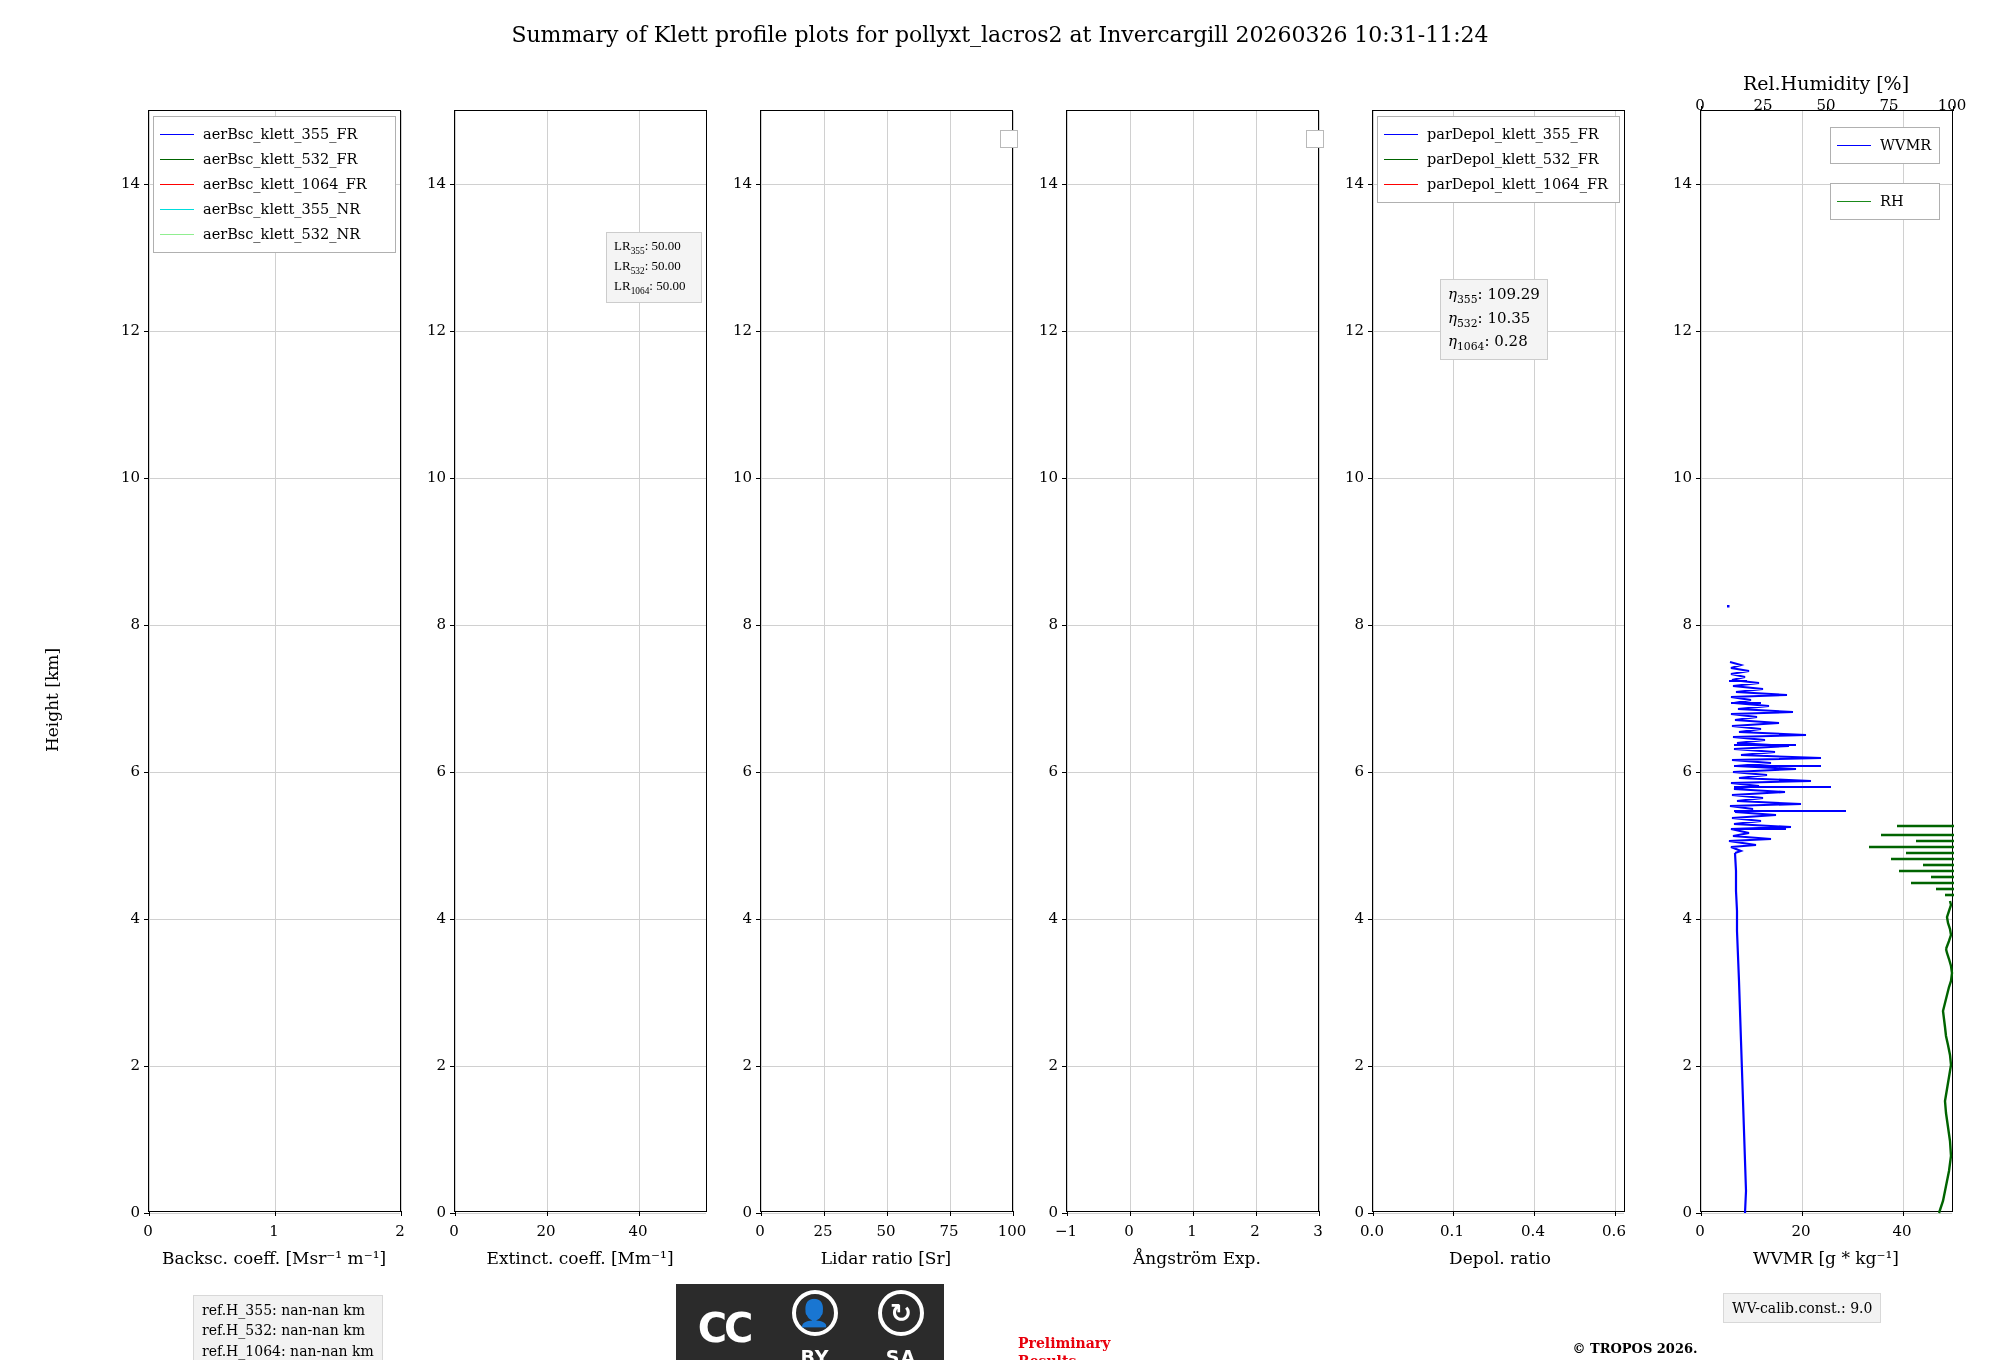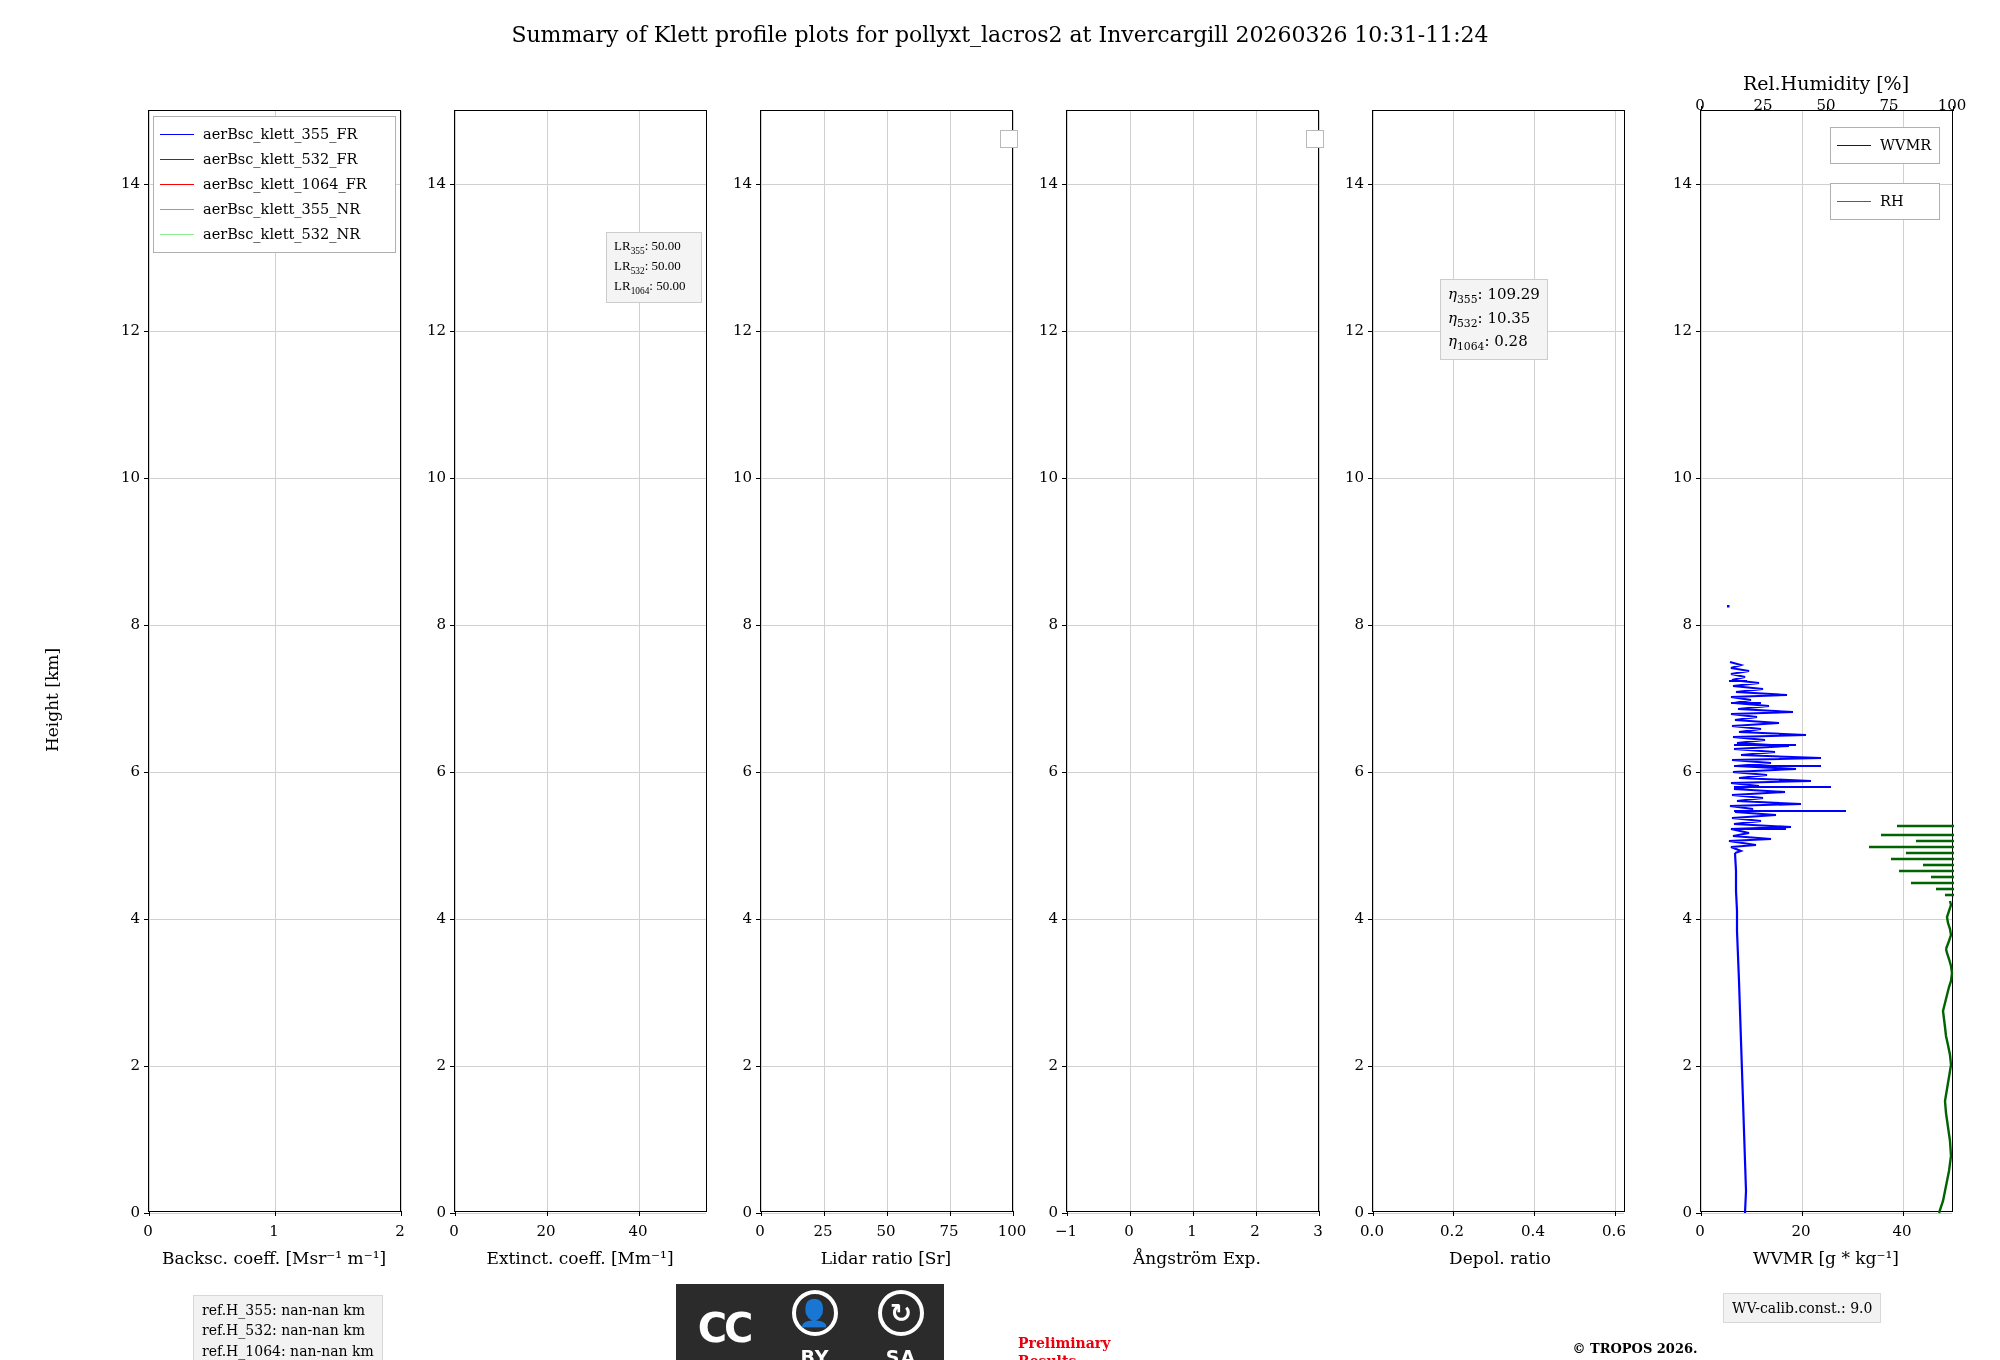--- a/index.html
+++ b/index.html
@@ -454,25 +454,39 @@
   </div>
   <div class="ylabel-tick" style="left:1332px; top:1212px; width:32px;">0</div>
   <div class="ylabel-tick" style="left:1332px; top:1065px; width:32px;">2</div>
   <div class="ylabel-tick" style="left:1332px; top:918px; width:32px;">4</div>
   <div class="ylabel-tick" style="left:1332px; top:771px; width:32px;">6</div>
   <div class="ylabel-tick" style="left:1332px; top:624px; width:32px;">8</div>
   <div class="ylabel-tick" style="left:1324px; top:477px; width:40px;">10</div>
   <div class="ylabel-tick" style="left:1324px; top:330px; width:40px;">12</div>
   <div class="ylabel-tick" style="left:1324px; top:183px; width:40px;">14</div>
   <div class="xlabel-tick" style="left:1372px; top:1222px;">0.0</div>
-  <div class="xlabel-tick" style="left:1452px; top:1222px;">0.2</div>
+  <div class="xlabel-tick" style="left:1452px; top:1222px;">0.1</div>
   <div class="xlabel-tick" style="left:1533px; top:1222px;">0.4</div>
   <div class="xlabel-tick" style="left:1614px; top:1222px;">0.6</div>
   <div class="axis-title" style="left:1500px; top:1248px;">Depol. ratio</div>
 
+  <div class="legend" style="left:1377px; top:116px; width:243px;">
+    <div class="legend-row">
+      <span class="legend-line" style="border-top-color:#0000ff;"></span>
+      <span class="legend-label">parDepol_klett_355_FR</span>
+    </div>
+    <div class="legend-row">
+      <span class="legend-line" style="border-top-color:#006400;"></span>
+      <span class="legend-label">parDepol_klett_532_FR</span>
+    </div>
+    <div class="legend-row">
+      <span class="legend-line" style="border-top-color:#ff0000;"></span>
+      <span class="legend-label">parDepol_klett_1064_FR</span>
+    </div>
+  </div>
 
   <div class="infobox" style="left:1440px; top:279px; width:108px; font-size:15px;">
     <div><i>η</i><sub>355</sub>: 109.29</div>
     <div><i>η</i><sub>532</sub>: 10.35</div>
     <div><i>η</i><sub>1064</sub>: 0.28</div>
   </div>
 
   <div class="panel" style="left:1700px; top:110px; width:253px; height:1102px;">
     <div class="grid-v" style="left:0px;"></div>
     <div class="grid-v" style="left:101px;"></div>

